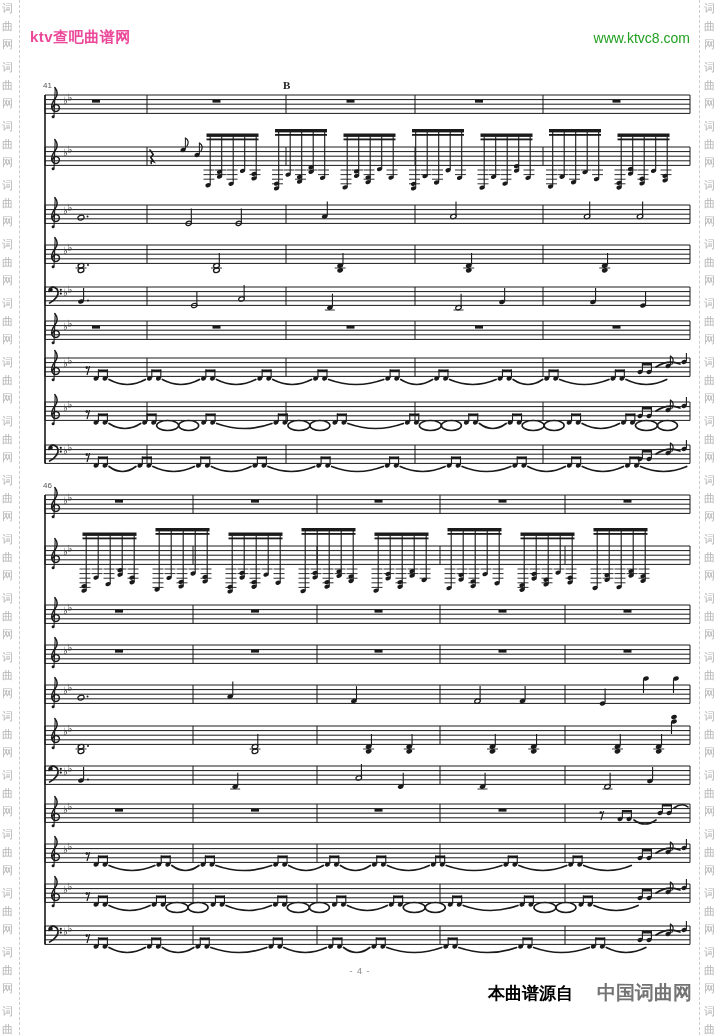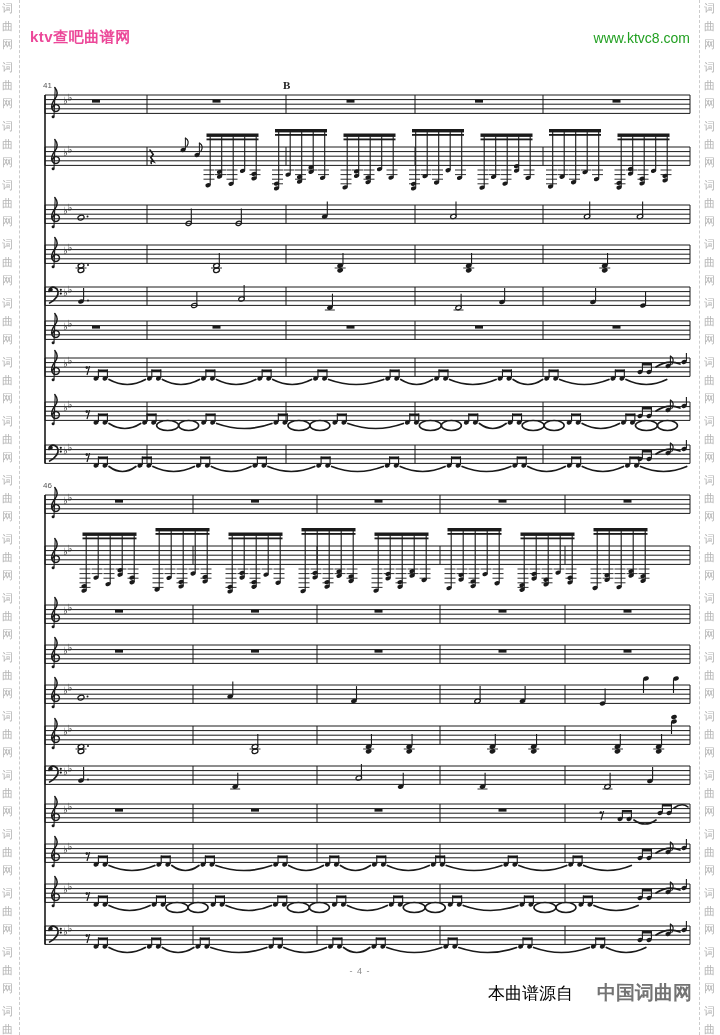--- a/index.html
+++ b/index.html
@@ -9,21 +9,21 @@
     font-family:"Liberation Sans",sans-serif;
   }
   .wm-col{position:absolute;top:0;bottom:0;width:14px;font-size:11px;line-height:12px;}
   .wm-col span{position:absolute;left:0;}
   .wm-dash{position:absolute;top:0;bottom:0;width:0;border-left:1px dashed #cccccc;}
   #score-svg{position:absolute;left:0;top:0;}
   .site-name{position:absolute;left:30px;top:28px;font-size:15px;font-weight:bold;letter-spacing:0.5px;}
   .site-url{position:absolute;right:30px;top:30px;font-size:14px;}
   .page-number{position:absolute;left:0;right:0;top:966px;text-align:center;font-size:9px;letter-spacing:1px;}
   .footer-attr{position:absolute;right:28px;top:980px;display:flex;align-items:baseline;gap:24px;}
-  .footer-attr .prefix{font-size:17px;font-weight:normal;}
+  .footer-attr .prefix{font-size:17px;font-weight:bold;}
   .footer-attr .site{font-size:19px;font-weight:bold;}
 </style>
 </head>
 <body>
 
 <div>
 
   <div class="wm-col" id="wm-left" style="left: 2px; color: rgb(180, 180, 180);">
       <span style="top: 2px;">词</span>
       <span style="top: 20px;">曲</span>

